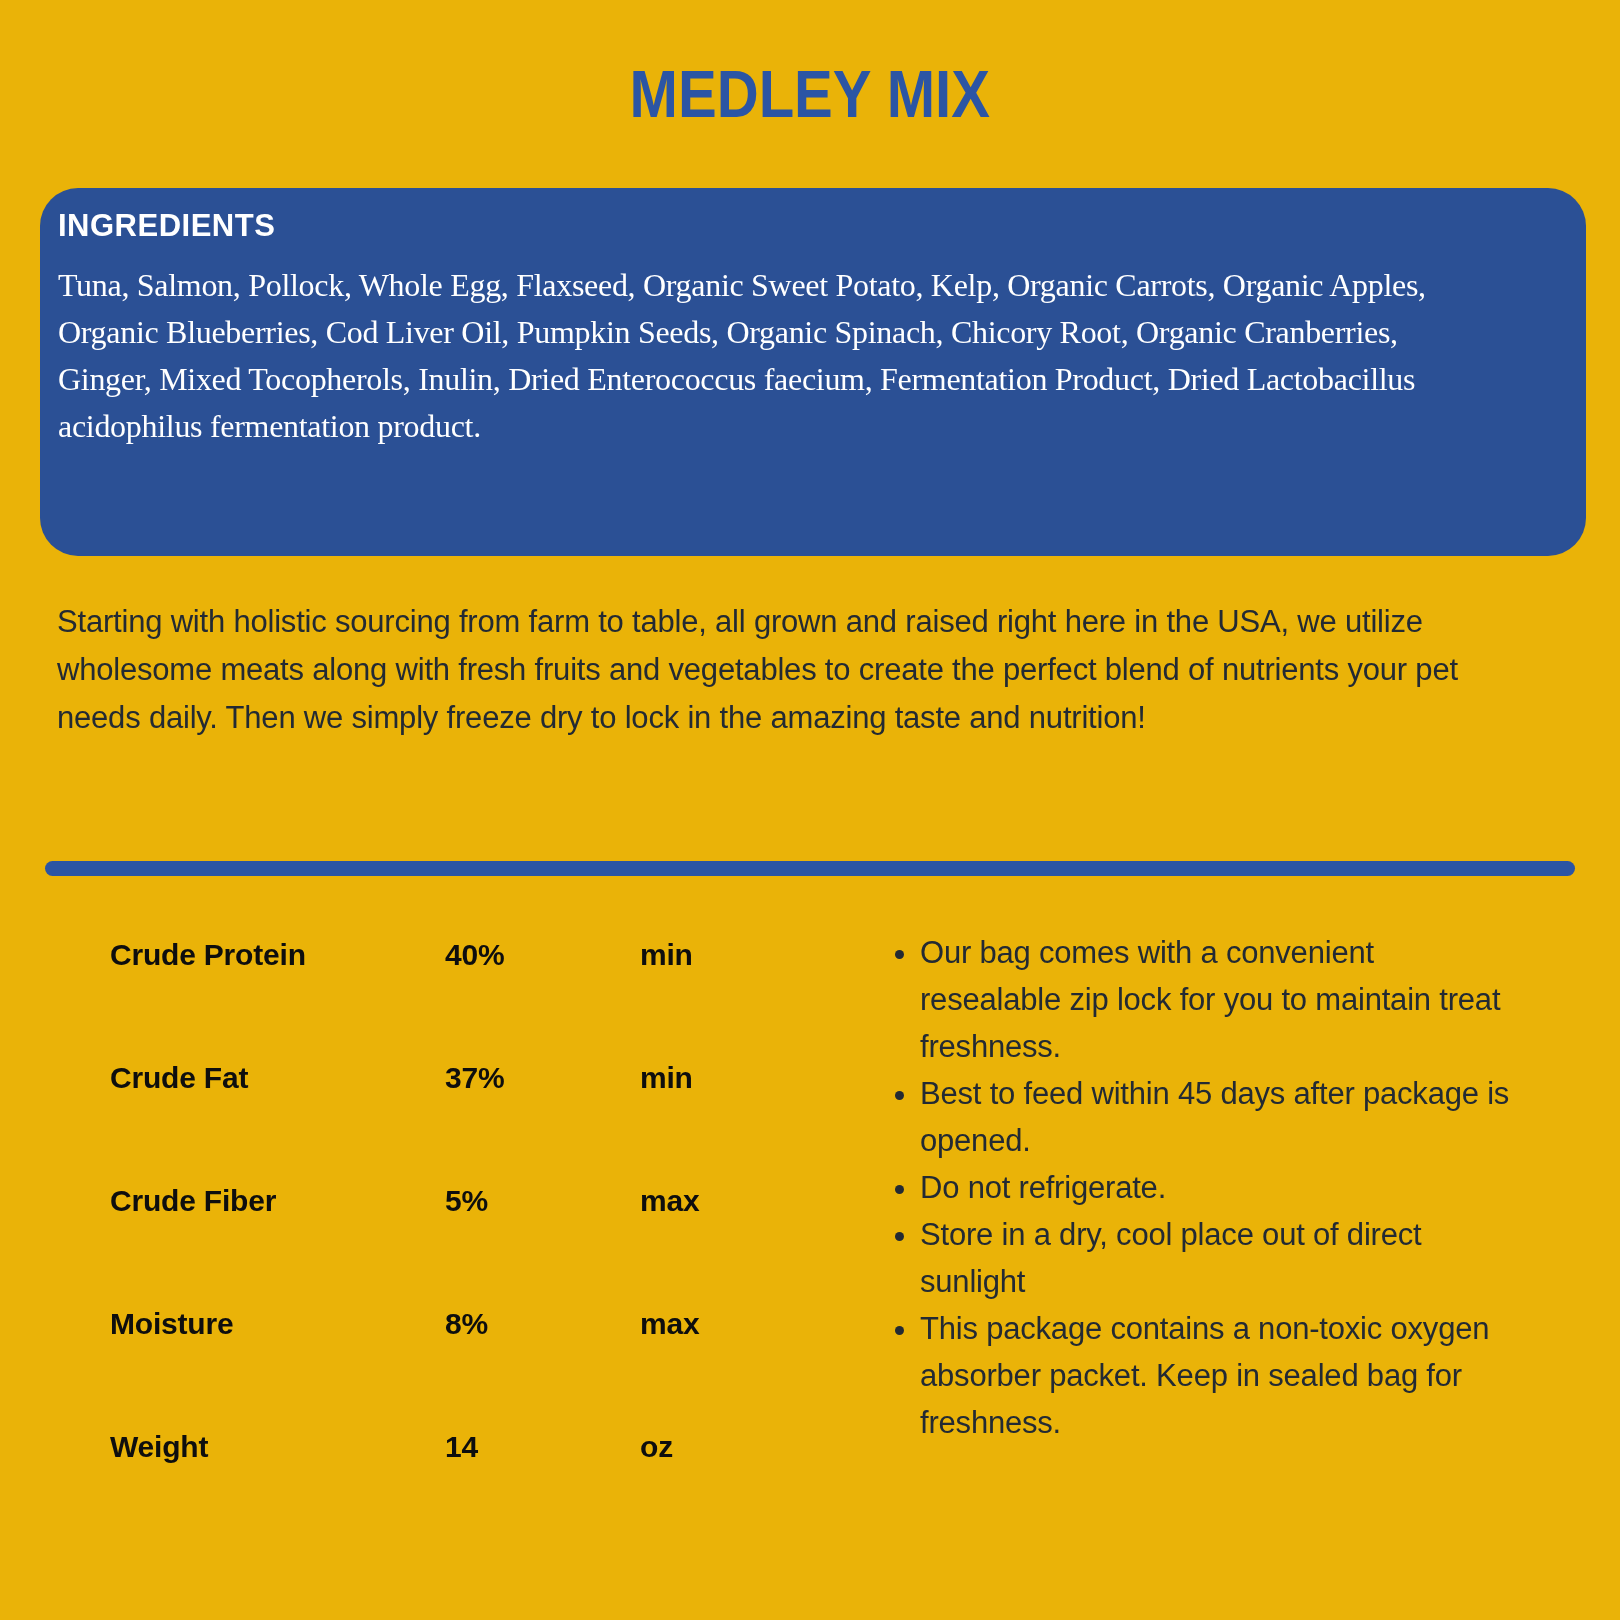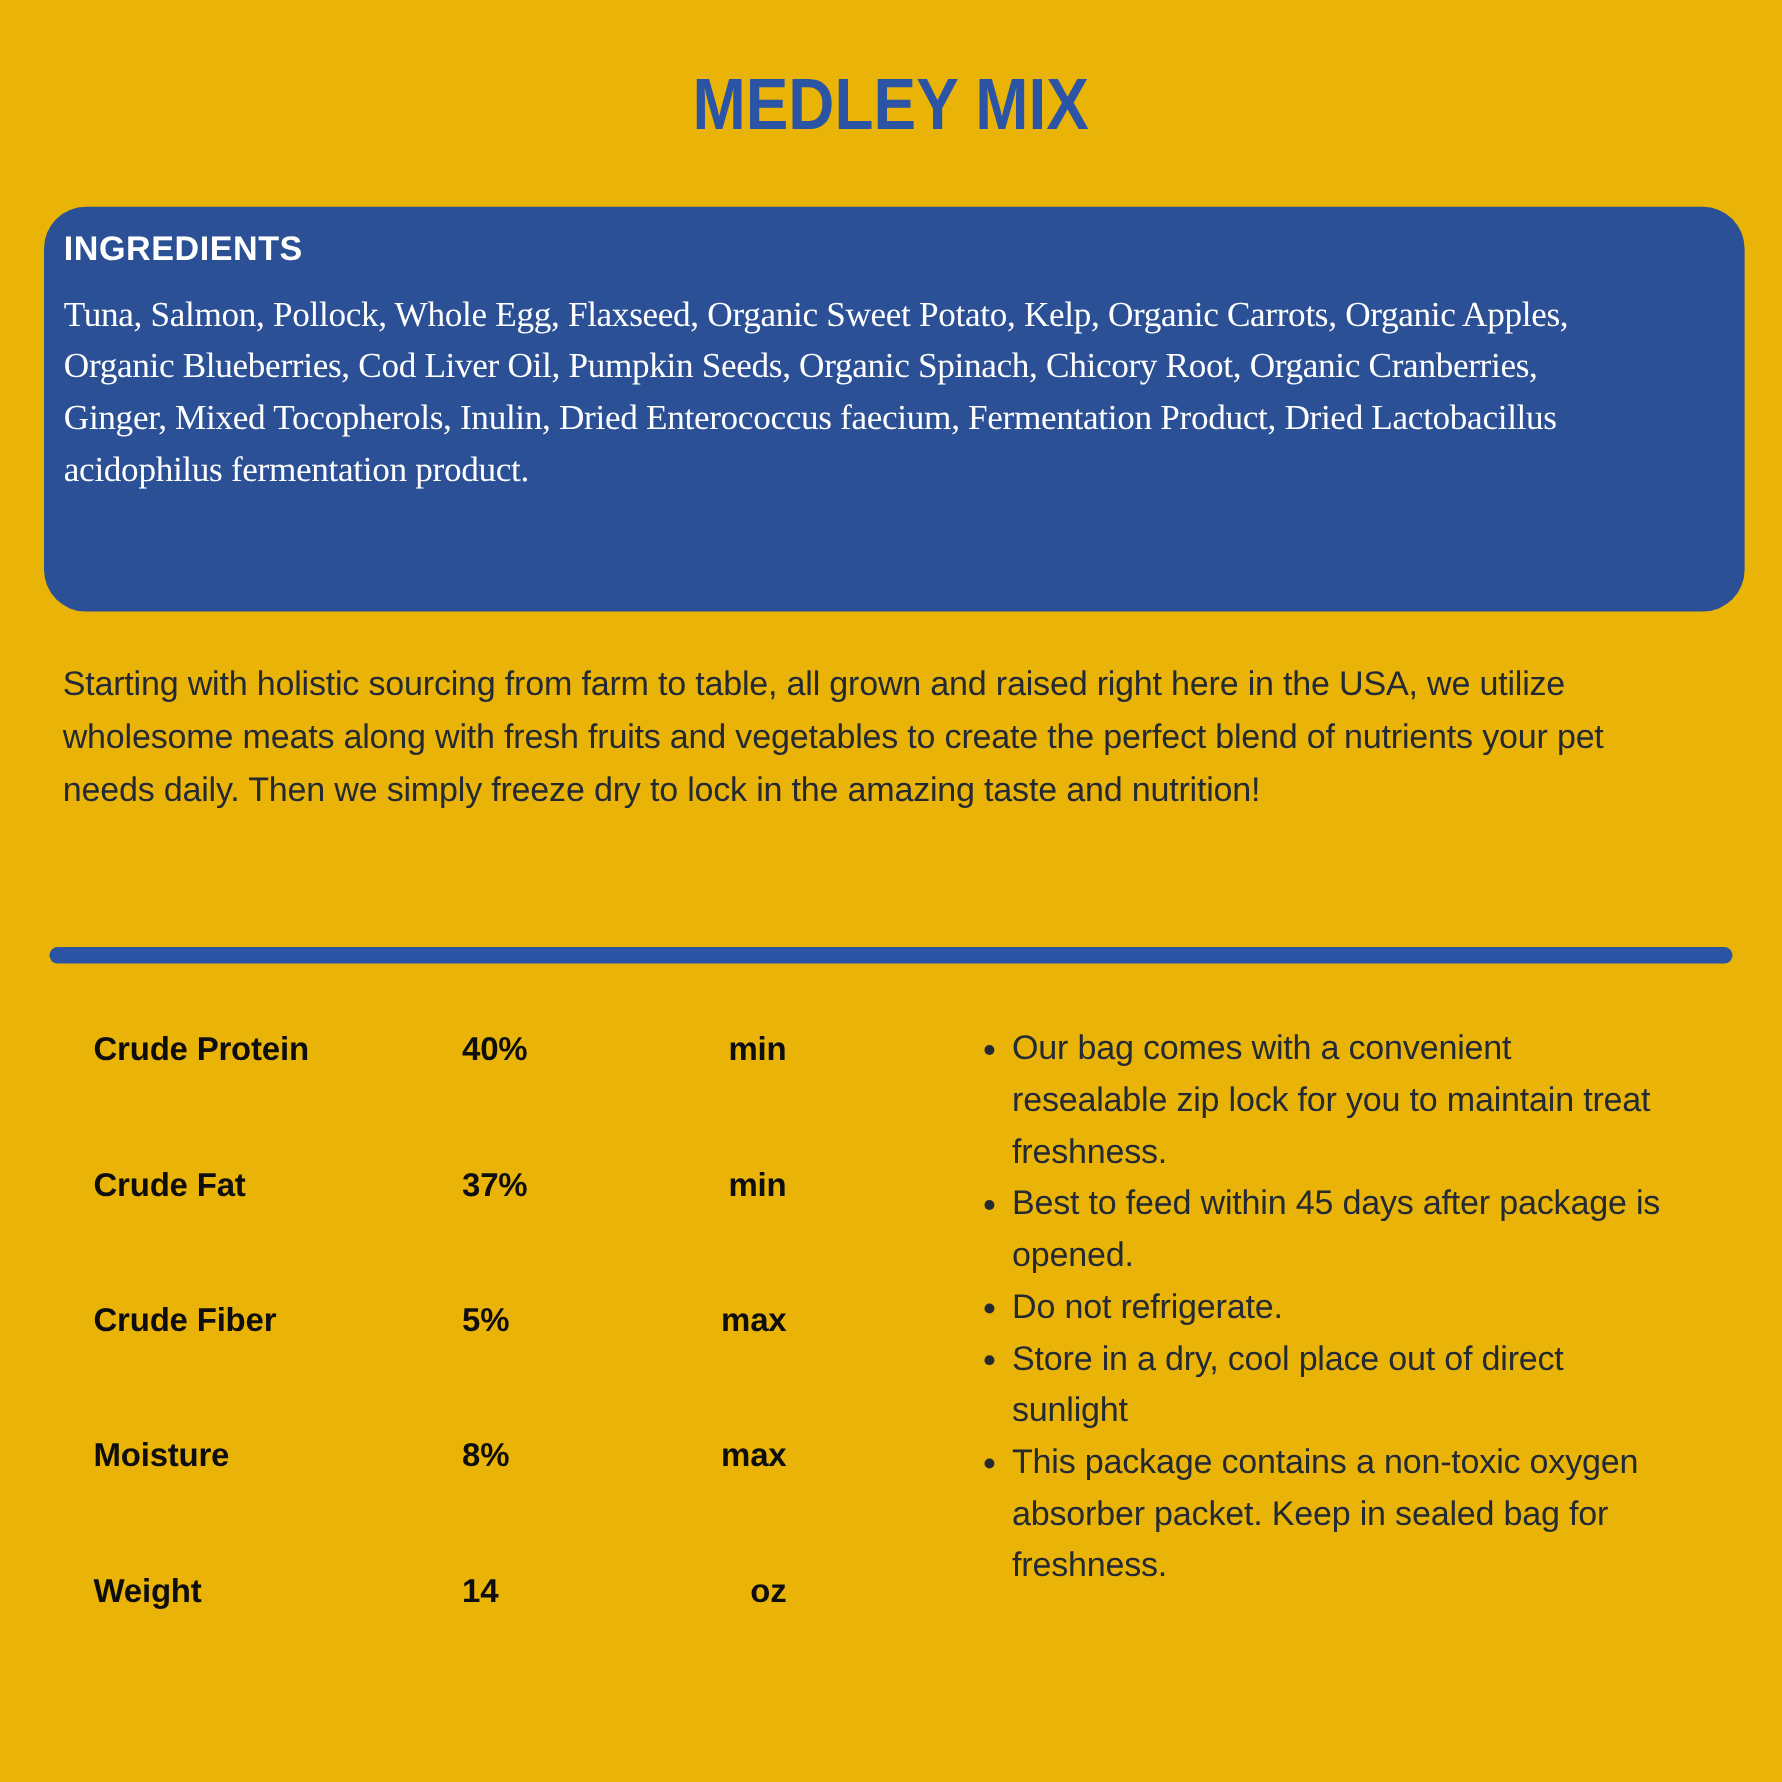--- a/index.html
+++ b/index.html
@@ -62,23 +62,23 @@
   }
   .nrow {
     display:flex;
     height:123px;
     align-items:flex-start;
     font-weight:bold;
     font-size:30px;
     color:#0e0e0e;
     letter-spacing:-0.2px;
   }
-  .nlabel { width:335px; }
+  .nlabel { width:335px;margin-left:25px; }
   .nvalue { width:195px; }
-  .nqual  { width:100px;text-align:right; }
+  .nqual  { width:100px; }
   .care {
     position:absolute; left:845px; top:929px;
     width:700px;
   }
   .care ul {
     margin:0;
     padding-left:34px;
     list-style-type:disc;
   }
   .care li {

